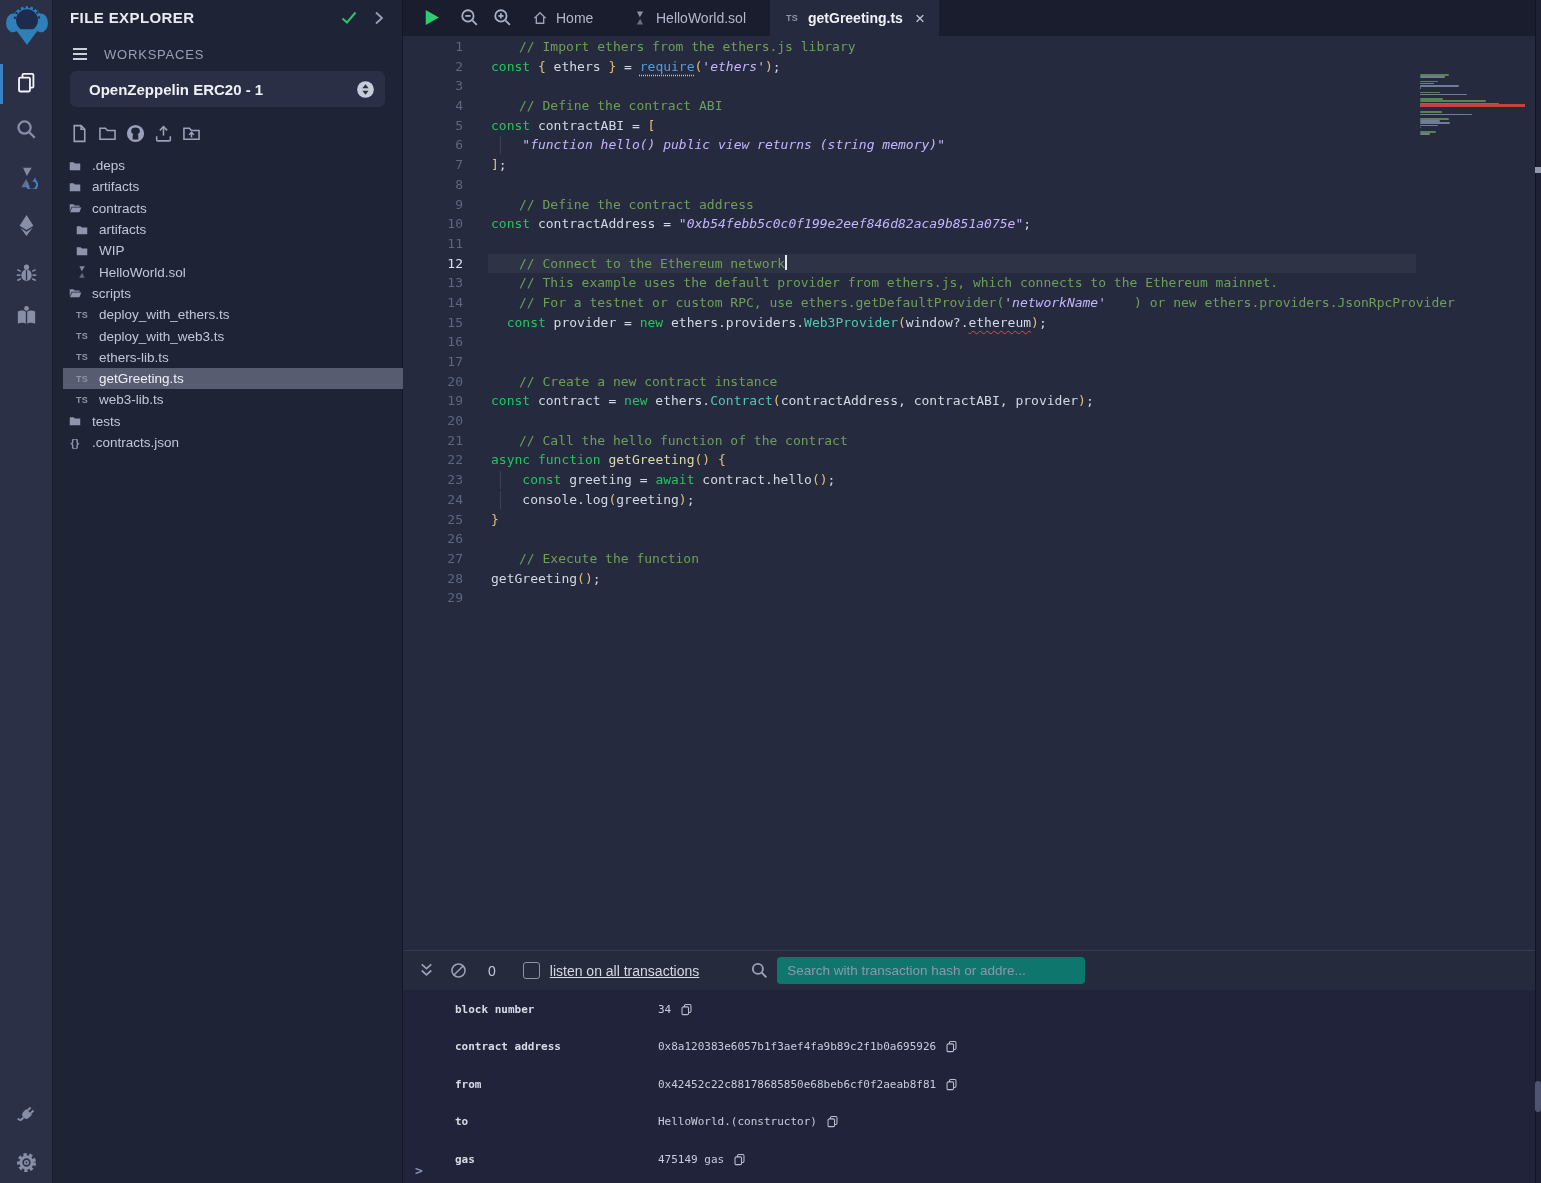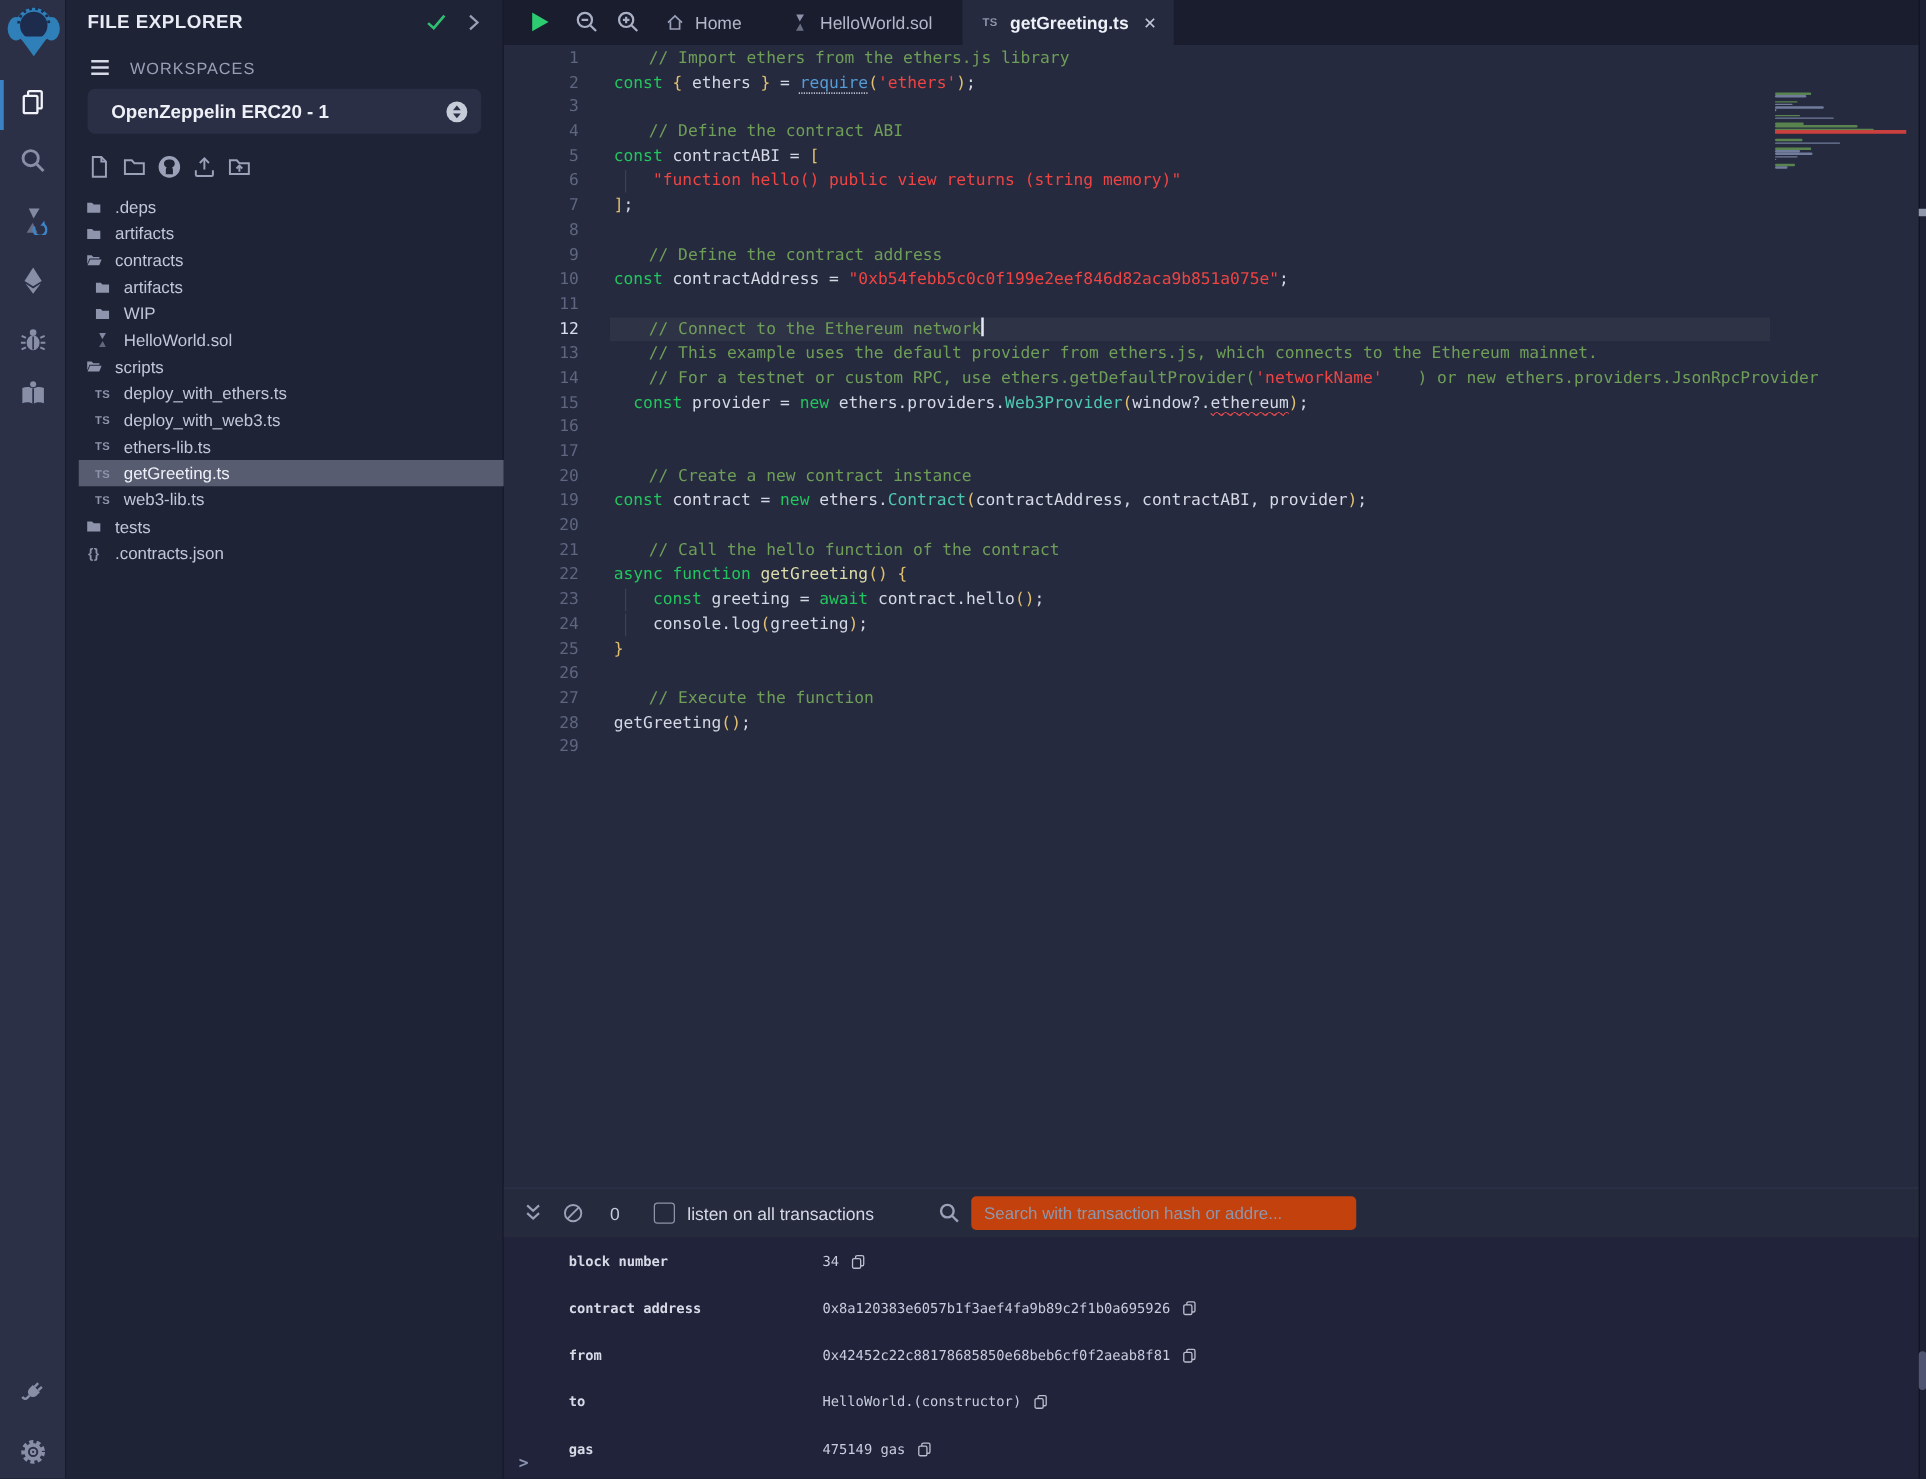--- a/index.html
+++ b/index.html
@@ -62,21 +62,21 @@
     font-family:"DejaVu Sans Mono", monospace; font-size:13px; line-height:19.7px; }
   #gutter { position:absolute; left:0; top:1px; width:60px; text-align:right; color:#5e6680; }
   #gutter div { height:19.7px; }
   #gutter div.cur { color:#dbe0ee; }
   #code { position:absolute; left:88px; top:1px; right:0; white-space:pre; color:#d4d8e4; }
   .cl { height:19.7px; position:relative; }
   #cur-line { position:absolute; left:85px; right:125px; top:217.7px; height:19.7px;
     background:rgba(255,255,255,.045); }
   .tk-cmt { color:#6f9e58;margin-left:28px; }
   .tk-kw  { color:#22c55e; }
-  .tk-str { color:#ef4444; }
+  .tk-str { color:#c4b5fd;font-style:italic; }
   .tk-typ { color:#4ec9b0; }
   .tk-fn  { color:#dcdcaa; }
   .tk-br  { color:#e2c070; }
   .tk-pl  { color:#d4d8e4; }
   .tk-req { color:#569cd6; text-decoration:underline dotted #b9bfce; text-underline-offset:3.5px; }
   .tk-err { color:#d4d8e4; text-decoration:underline wavy #e5484d; text-decoration-thickness:1px;
     text-underline-offset:3px; }
   .caret { display:inline-block; width:1.5px; height:15px; background:#e6e9f3; vertical-align:-2px; }
   .guide { position:absolute; left:9px; top:1px; width:1px; height:18px; background:#3a4058; }
 
@@ -88,21 +88,21 @@
   #terminal { position:absolute; left:403px; top:950px; width:1138px; height:233px;
     background:#20233a; border-top:1px solid #343950; }
   #term-header { position:absolute; left:0; top:0; width:100%; height:39px; background:#262a3d;
     display:flex; align-items:center; color:#9aa1b8; }
   .th-icon { width:19px; height:19px; cursor:pointer; flex:none; }
   .th-icon svg { width:19px; height:19px; }
   #term-count { font-size:14px; color:#c6cbda; }
   #term-checkbox { width:17px; height:17px; border:1.5px solid #8d93a8; border-radius:3px;
     background:transparent; cursor:pointer; flex:none; }
   #listen-label { font-size:14px; color:#d5d9e6; }
-  #term-search { width:308px; height:27px; background:#c2410c; border:none; border-radius:4px;
+  #term-search { width:308px; height:27px; background:#0f766e; border:none; border-radius:4px;
     color:#e8eaf2; font-size:13.5px; padding:0 10px; outline:none; }
   #term-search::placeholder { color:#8f96ac; }
   #tx-rows { position:absolute; left:0; top:41px; width:100%;
     font-family:"DejaVu Sans Mono", monospace; font-size:11px; }
   .tx-row { position:relative; height:37.4px; }
   .tx-label { position:absolute; left:52px; top:11px; font-weight:700; color:#d7dae6; }
   .tx-value { position:absolute; left:255px; top:11px; color:#c8cdde; display:flex;
     align-items:center; gap:9px; }
   .copy-icon { width:13px; height:13px; color:#b9bfce; cursor:pointer; display:inline-flex; }
   .copy-icon svg { width:13px; height:13px; }
@@ -458,21 +458,21 @@
         <span class="th-icon" style="margin-left: 14px;"><svg viewBox="0 0 20 20" fill="none" stroke="currentColor" stroke-width="1.8">
             <polyline points="5,3.5 10,8 15,3.5"></polyline>
             <polyline points="5,10 10,14.5 15,10"></polyline>
           </svg></span>
         <span class="th-icon" style="margin-left: 13px;"><svg viewBox="0 0 20 20" fill="none" stroke="currentColor" stroke-width="1.6">
             <circle cx="10" cy="10" r="6.9"></circle>
             <line x1="5.2" y1="14.8" x2="14.8" y2="5.2"></line>
           </svg></span>
         <span id="term-count" style="margin-left: 20px;">0</span>
         <span id="term-checkbox" style="margin-left: 27px;"></span>
-        <span id="listen-label" style="margin-left: 10px;">listen on all transactions</span>
+        <span id="listen-label" style="margin-left: 10px; text-decoration: underline;">listen on all transactions</span>
         <span class="th-icon" style="margin-left: 51px;"><svg viewBox="0 0 20 20" fill="none" stroke="currentColor" stroke-width="2">
             <circle cx="8.3" cy="8.3" r="5.3"></circle>
             <line x1="12.4" y1="12.4" x2="17.2" y2="17.2"></line>
           </svg></span>
         <input id="term-search" type="text" placeholder="Search with transaction hash or addre..." style="margin-left: 8px;">
       </div>
     <div id="tx-rows">
         <div class="tx-row">
           <span class="tx-label">block number</span>
           <span class="tx-value">

